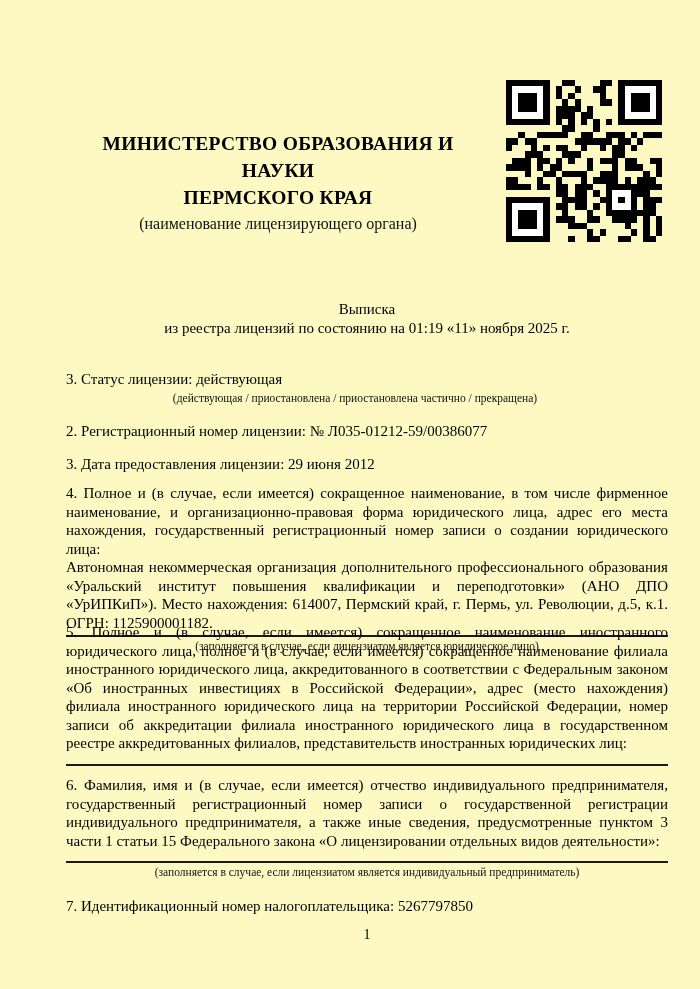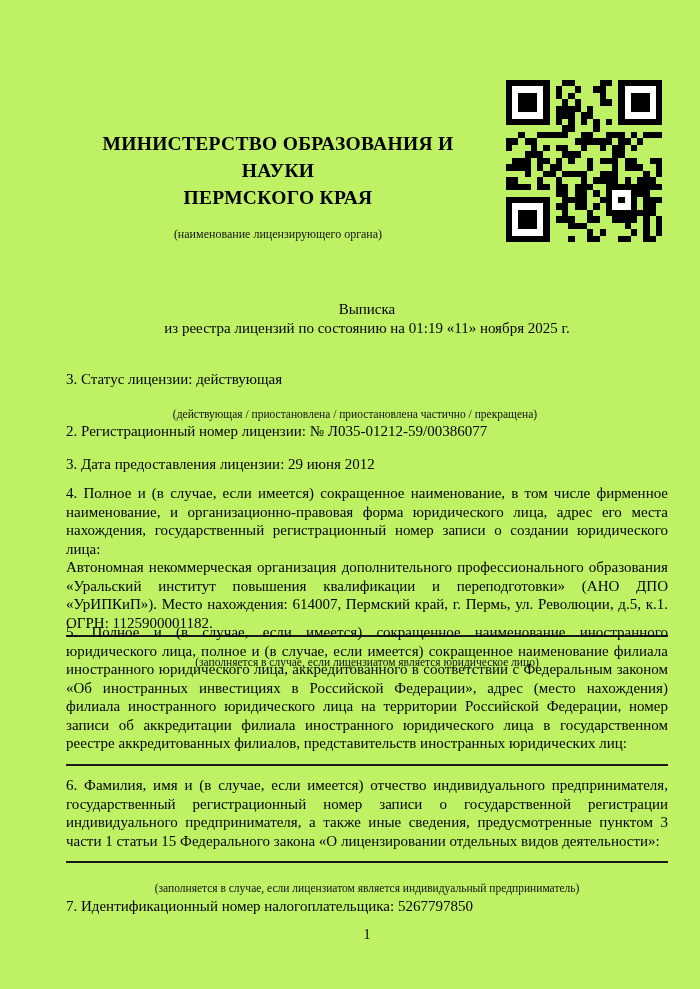--- a/index.html
+++ b/index.html
@@ -1,52 +1,52 @@
 <!DOCTYPE html>
 <html><head>
 <meta charset="utf-8">
 <style>
   html, body { margin: 0; padding: 0; background: #e8e8e8; }
   .page {
     position: relative;
     width: 700px; height: 989px;
     margin: 0 auto;
-    background: #bef264;
+    background: #fef9c3;
     font-family: "Liberation Serif", "DejaVu Serif", serif;
     color: #000000;
     overflow: hidden;
   }
   .header {
     position: absolute; left: 66px; top: 130px; width: 424px;
     text-align: center;
   }
   .header .org {
     font-size: 19.5px; font-weight: bold; line-height: 27px;
     letter-spacing: 0.3px;
   }
   .header .org-caption {
-    font-size: 12px; margin-top: 16px; color: #111;
+    font-size: 16px; margin-top: 4px; color: #111;
   }
   .qr {
     position: absolute; left: 506px; top: 80px; width: 156px; height: 162px;
   }
   .doc-title {
     position: absolute; left: 66px; top: 300px; width: 602px;
     text-align: center; font-size: 15px; line-height: 19px;
   }
   .item {
     position: absolute; left: 66px; width: 602px;
     font-size: 15px; line-height: 18.5px;
   }
   .item .para {
     text-align: justify; text-align-last: left;
   }
   .item .line-caption {
     font-size: 11.5px; line-height: 14px; text-align: center;
-    color: #111; margin-top: 18px;
+    color: #111; margin-top: 2px;
   }
   .rule {
     border-top: 2px solid #1a1a1a; height: 0; margin-top: 3px;
   }
   .rule.gap { margin-top: 11px; }
   .status-caption { padding-right: 24px; }
   .page-number {
     position: absolute; left: 66px; top: 927px; width: 602px;
     text-align: center; font-size: 14px;
   }

